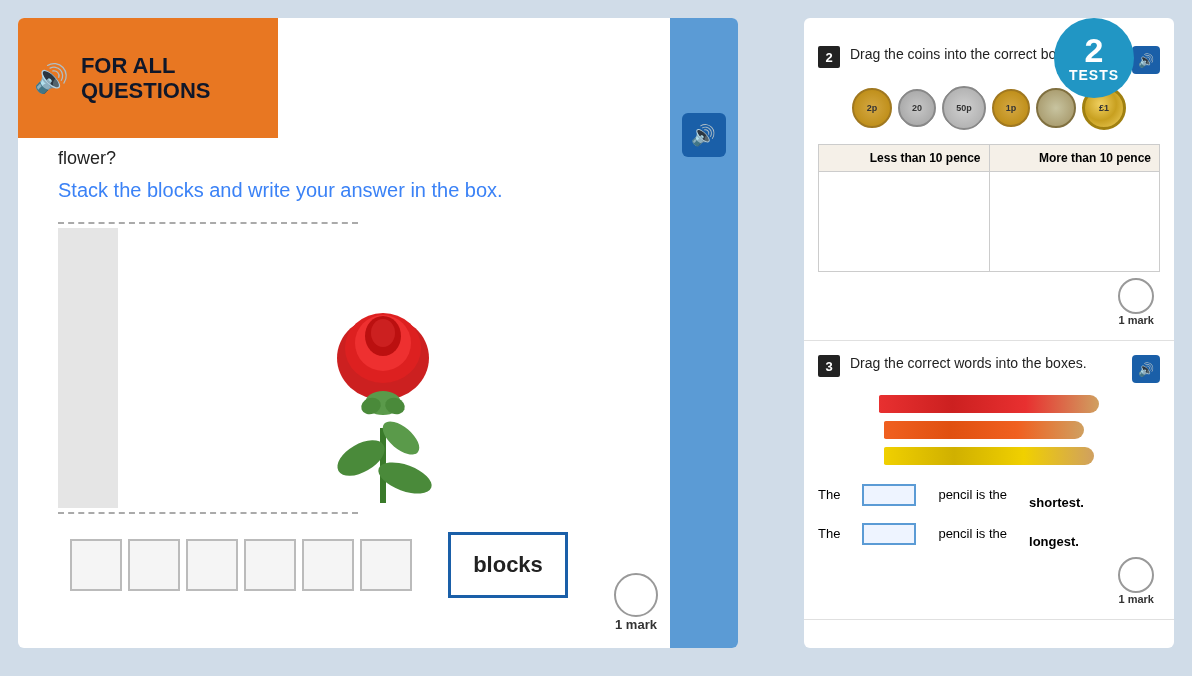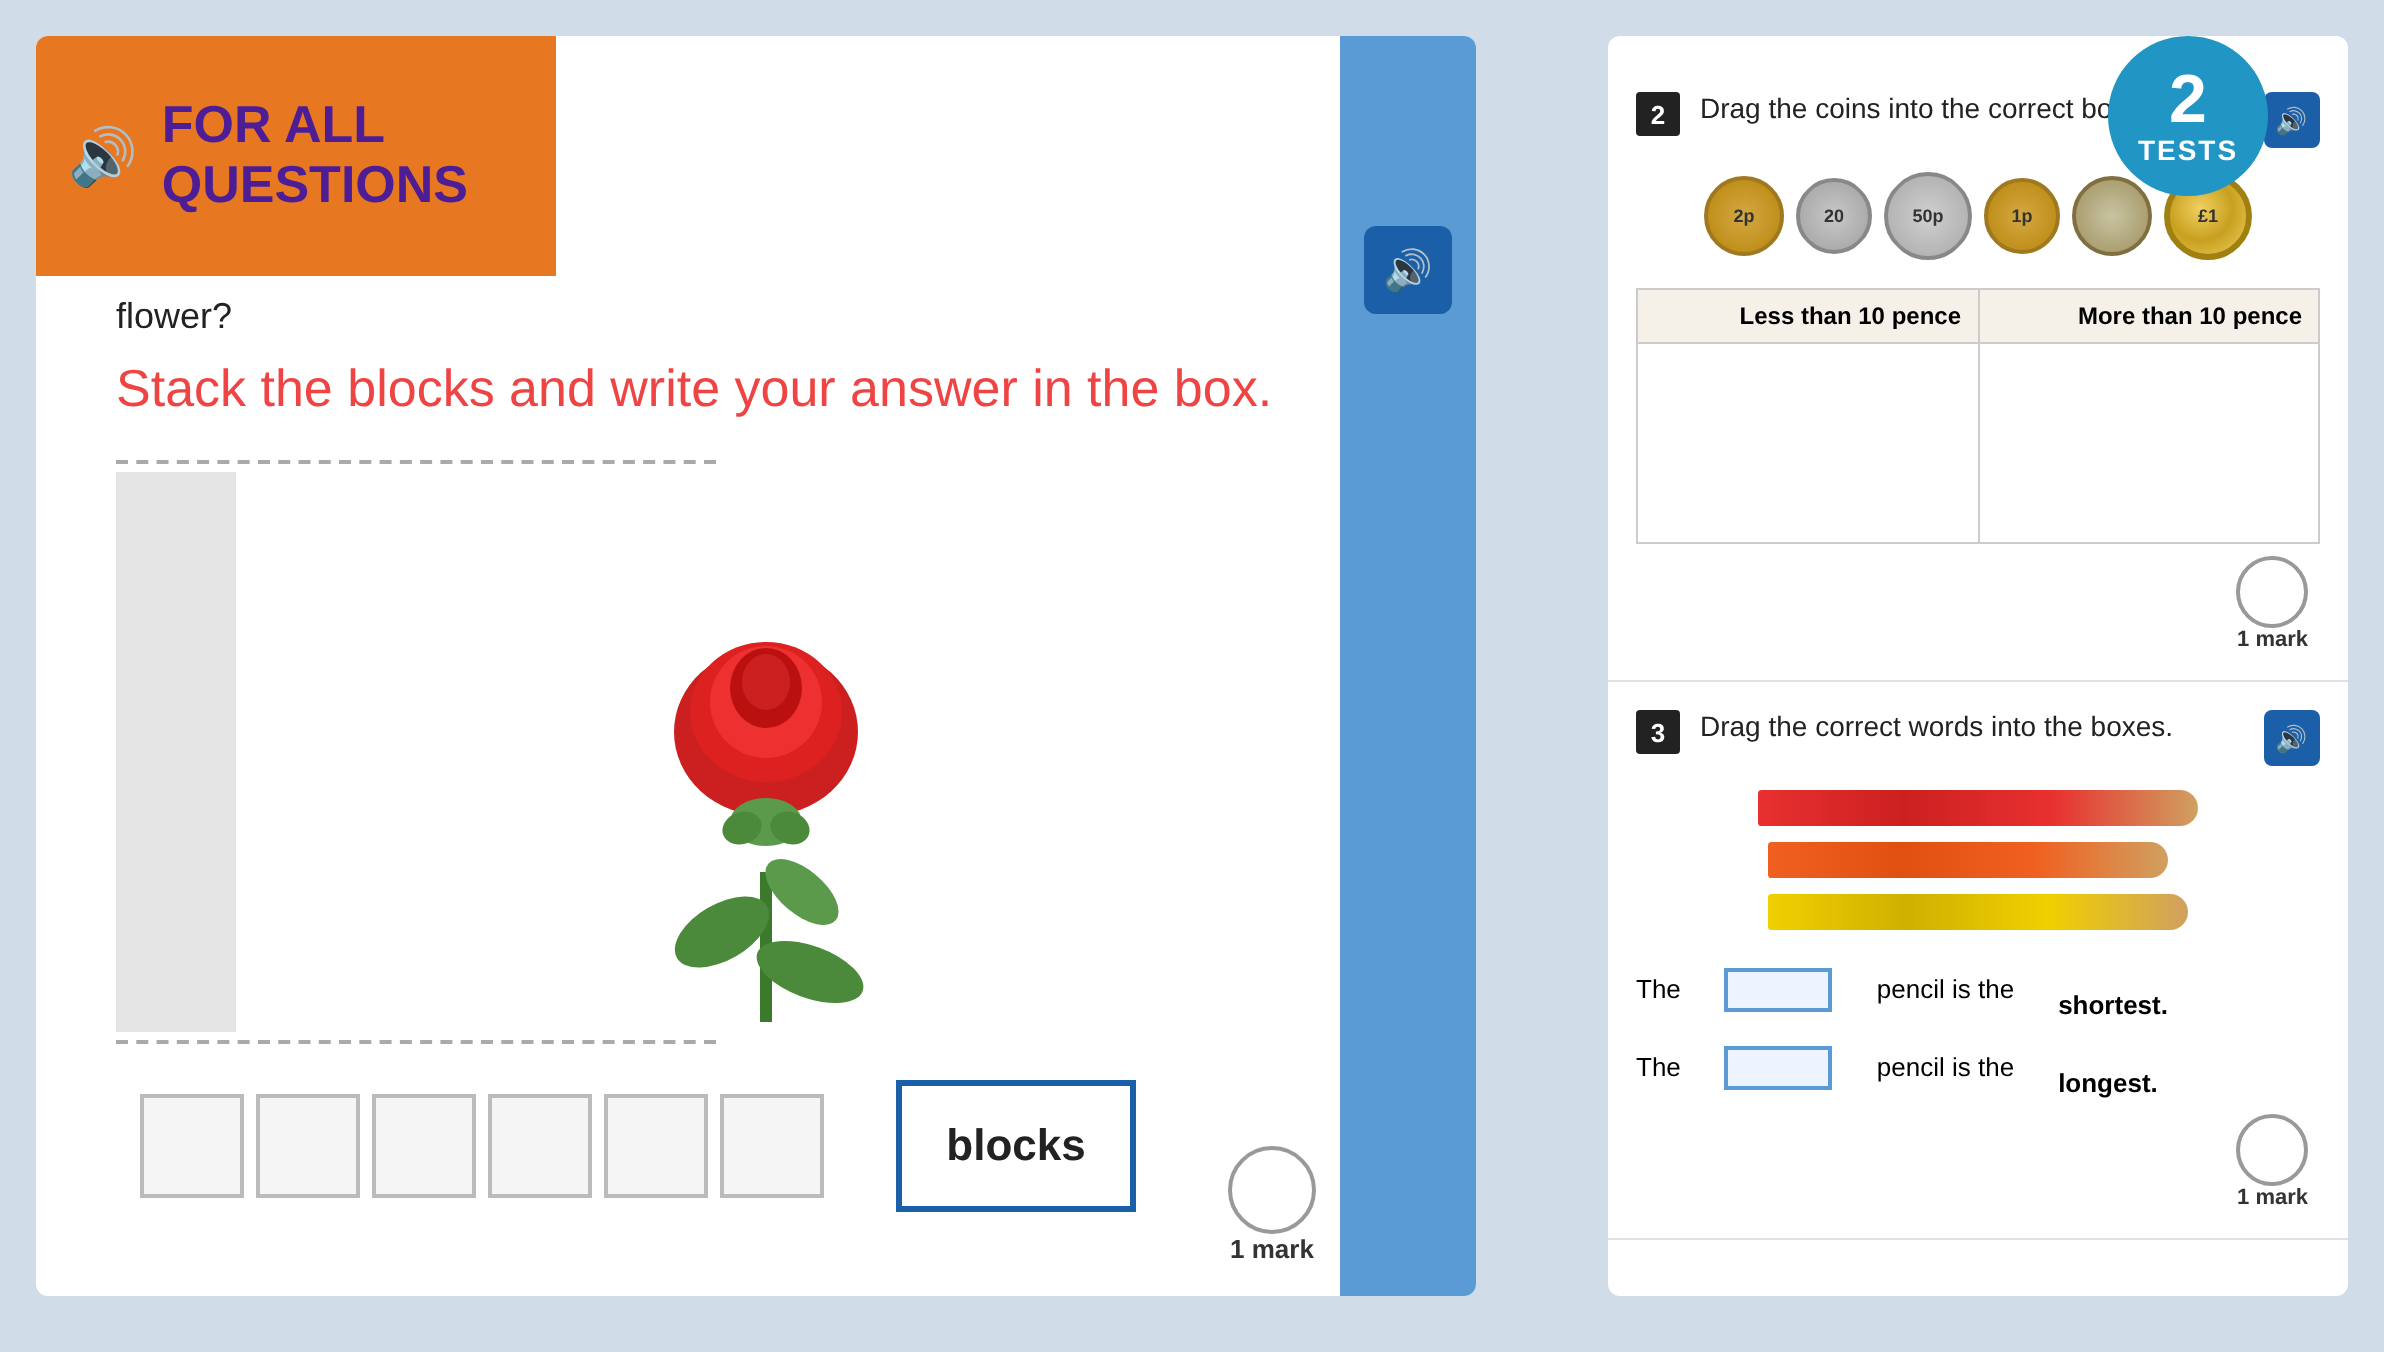--- a/index.html
+++ b/index.html
@@ -39,23 +39,23 @@
       gap: 12px;
     }
 
     .speaker-icon-large {
       color: white;
       font-size: 28px;
       flex-shrink: 0;
     }
 
     .banner-text {
-      color: #4c1d95;
-      font-weight: bold;
-      font-size: 26px;
+      color: #0f172a;
+      font-weight: bold;
+      font-size: 22px;
       line-height: 1.15;
     }
 
     
     .blue-strip {
       position: absolute;
       right: 0;
       top: 0;
       width: 68px;
       height: 100%;
@@ -84,22 +84,22 @@
       padding: 130px 90px 20px 40px;
     }
 
     .question-text {
       font-size: 18px;
       color: #222;
       margin-bottom: 10px;
     }
 
     .instruction-text {
-      font-size: 26px;
-      color: #ef4444;
+      font-size: 20px;
+      color: #3b82f6;
       margin-bottom: 20px;
     }
 
     
     .rose-area {
       display: flex;
       align-items: center;
       gap: 0;
       margin: 0 0 0 0;
       position: relative;

